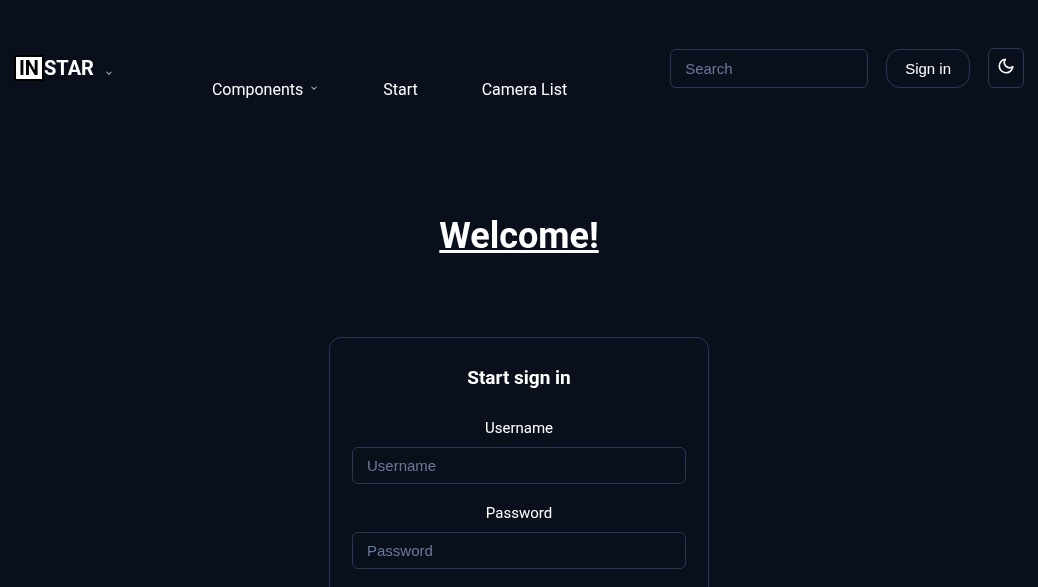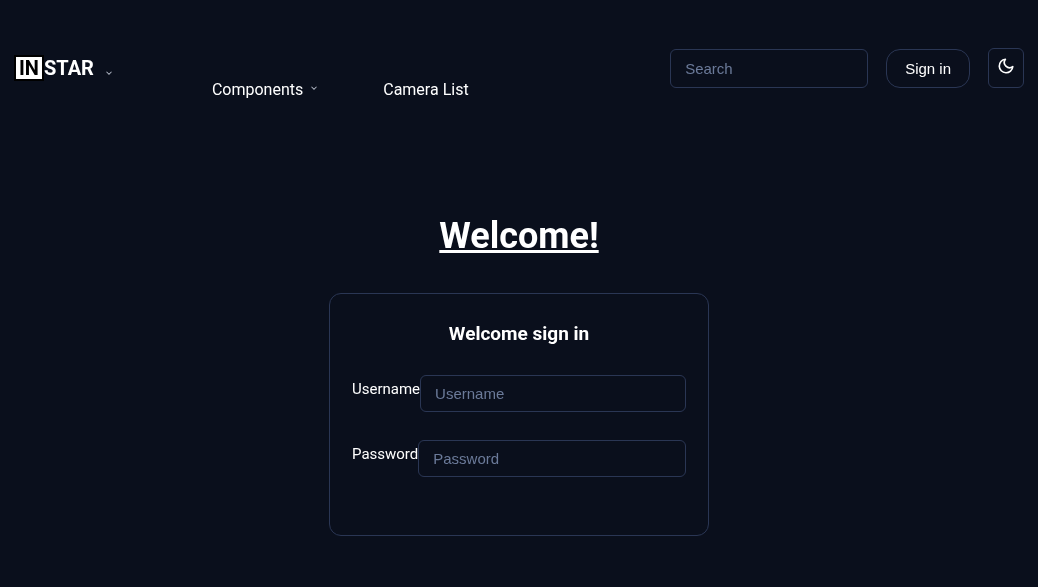--- a/index.html
+++ b/index.html
@@ -127,44 +127,44 @@
       display: flex;
       flex-direction: column;
       align-items: center;
       padding-top: 80px;
     }
     
     .welcome-heading {
       font-size: 36px;
       font-weight: 700;
       text-decoration: underline;
-      margin-bottom: 36px;
+      margin-bottom: 80px;
     }
     
     .signin-card {
       border: 1px solid #2a3654;
       border-radius: 12px;
       padding: 28px 22px 30px;
       width: 380px;
       display: flex;
       flex-direction: column;
       align-items: center;
     }
     
     .signin-title {
       font-size: 19px;
       font-weight: 700;
       margin-bottom: 30px;
     }
     
     .form-group {
       width: 100%;
-      margin-bottom: 28px;
-      display: flex;
-      flex-direction: row;
+      margin-bottom: 20px;
+      display: flex;
+      flex-direction: column;
       align-items: center;
     }
     
     .form-label {
       font-size: 15px;
       margin-bottom: 10px;
     }
     
     .form-input {
       width: 100%;
@@ -197,20 +197,23 @@
   </div>
 
   <nav class="nav">
     <div class="nav-item">
       <span>Components</span>
       <span class="nav-chevron">
         <svg width="10" height="10" viewBox="0 0 24 24" fill="none" stroke="currentColor" stroke-width="2.5">
             <polyline points="6 9 12 15 18 9"></polyline>
           </svg>
       </span>
+    </div>
+    <div class="nav-item">
+      <span>Start</span>
     </div>
     <div class="nav-item">
       <span>Camera List</span>
     </div>
   </nav>
 
   <div class="header-right">
     <input type="text" class="search-input" placeholder="Search" style="">
     <button class="signin-btn-header">Sign in</button>
     <button class="theme-toggle">
@@ -220,21 +223,21 @@
           </svg>
       </span>
     </button>
   </div>
 </header>
 
 <main class="main">
   <h1 class="welcome-heading">Welcome!</h1>
 
   <div class="signin-card">
-    <div class="signin-title">Welcome sign in</div>
+    <div class="signin-title">Start sign in</div>
 
     <div class="form-group">
       <label class="form-label">Username</label>
       <input type="text" class="form-input" placeholder="Username" style="">
     </div>
 
     <div class="form-group">
       <label class="form-label">Password</label>
       <input type="password" class="form-input" placeholder="Password" style="">
     </div>

